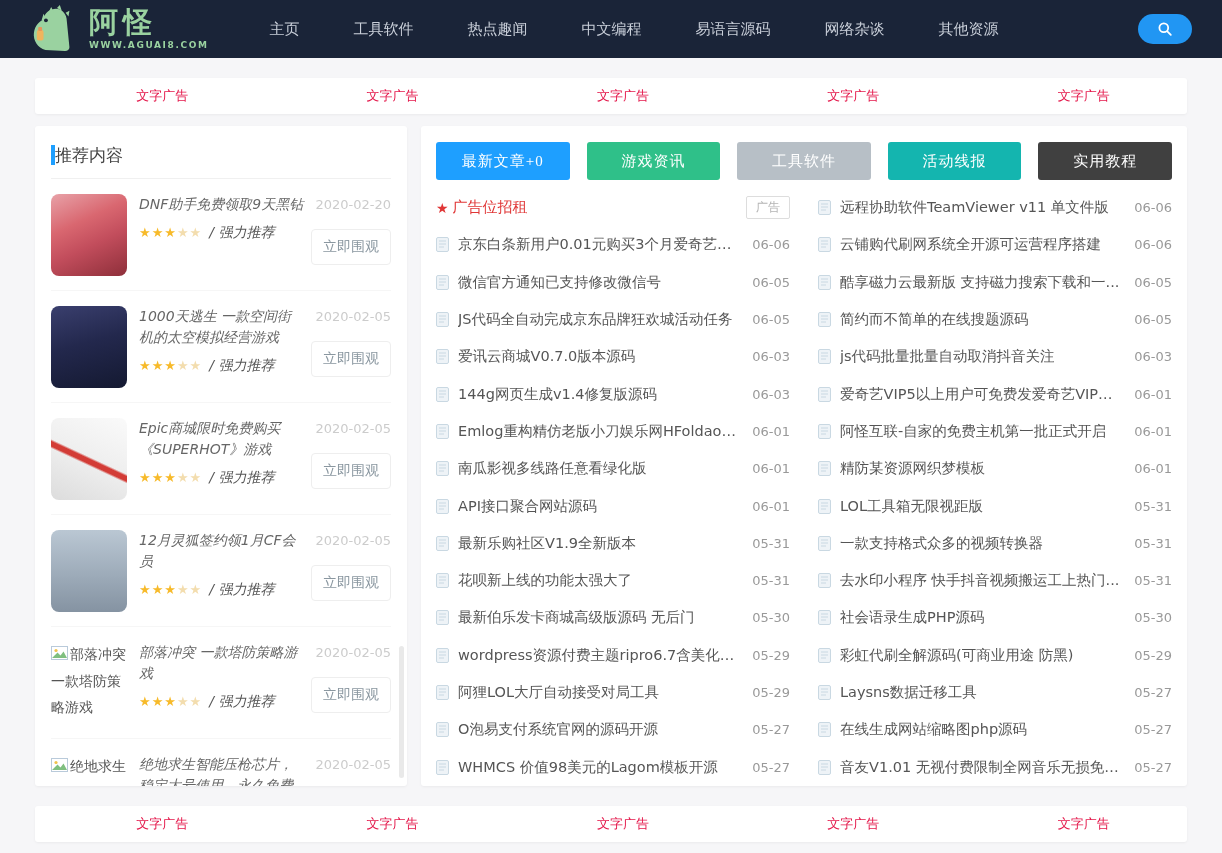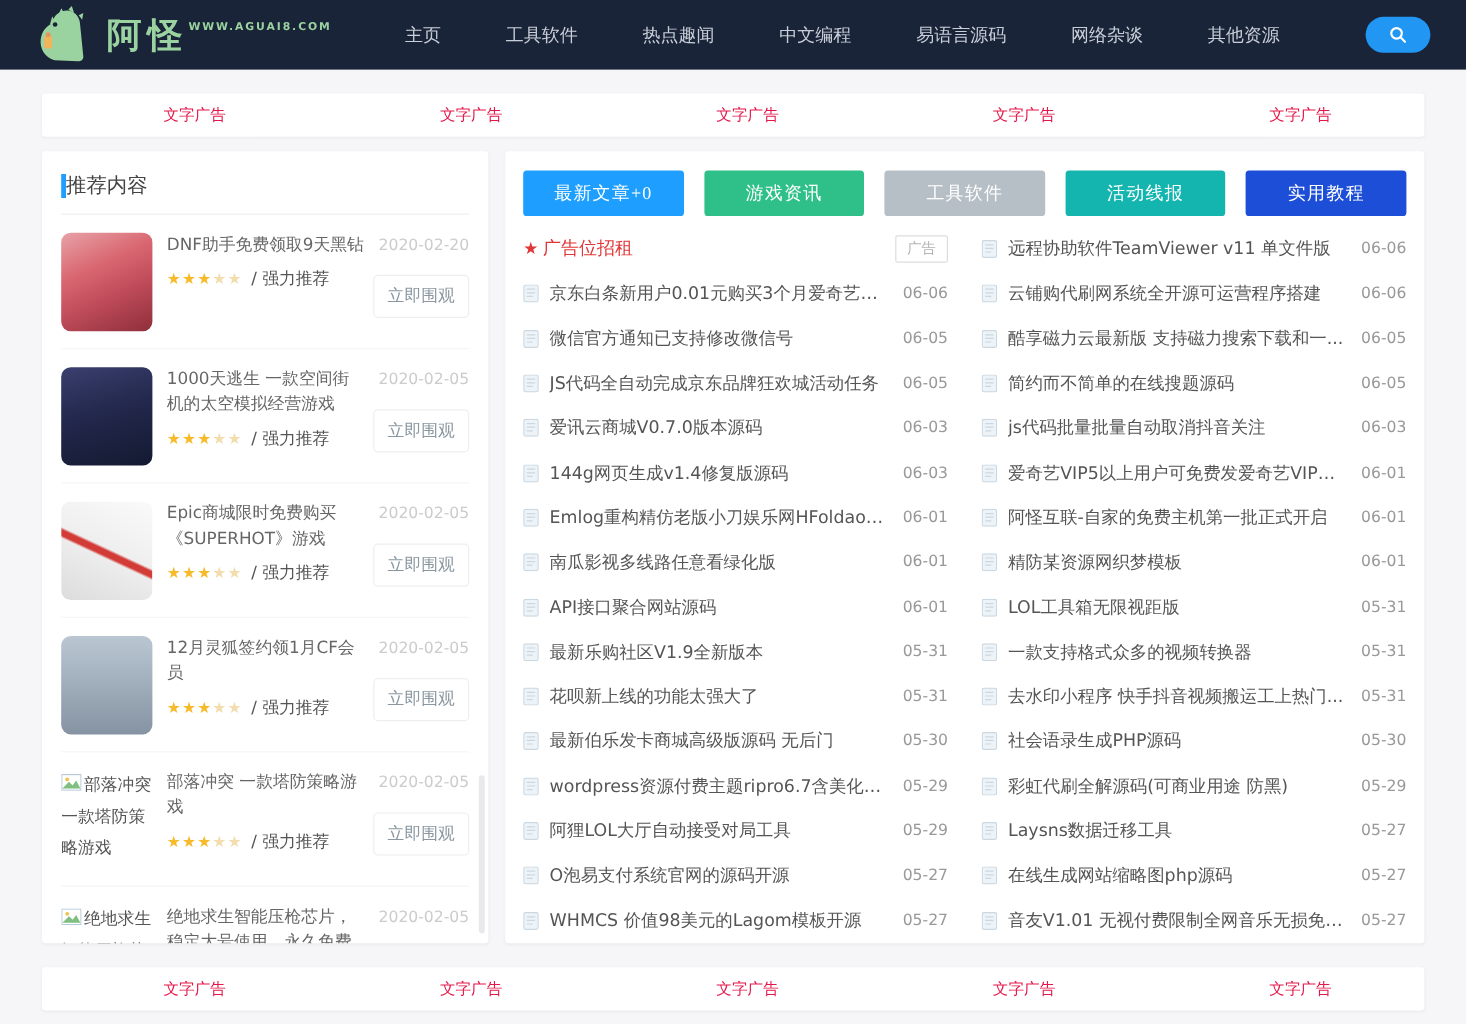--- a/index.html
+++ b/index.html
@@ -4,21 +4,21 @@
 <style>
   * { margin:0; padding:0; box-sizing:border-box; }
   body {
     width:1222px; height:853px; overflow:hidden;
     background:#f6f6f8;
     font-family:"DejaVu Sans","Liberation Sans",sans-serif;
   }
   
   .nav { height:58px; background:#1a2438; display:flex; align-items:center; padding:0 30px; }
   .logo { display:flex; align-items:center; gap:7px; cursor:pointer; }
-  .logo-text { display:flex; flex-direction:row; line-height:1; }
+  .logo-text { display:flex; flex-direction:column; line-height:1; }
   .logo-title { font-size:29px; font-weight:bold; color:#9ad2a0; letter-spacing:5px; }
   .logo-sub { font-size:9px; color:#9ad2a0; font-weight:bold; letter-spacing:1.6px; margin-top:4px; }
   .nav-menu { display:flex; margin-left:34px; }
   .nav-link { color:#c9cfd9; font-size:15px; padding:0 27px; line-height:58px; text-decoration:none; cursor:pointer; white-space:nowrap; }
   .search-pill { margin-left:auto; width:54px; height:30px; border-radius:16px; background:#2196f3; border:none; display:flex; align-items:center; justify-content:center; cursor:pointer; }
   
   .page { width:1152px; margin:0 auto; }
   .ad-strip { background:#fff; height:36px; margin-top:20px; border-radius:3px; display:flex; align-items:center; justify-content:space-around; box-shadow:0 1px 2px rgba(0,0,0,.04); }
   .ad-link { color:#e4174a; font-size:13px; text-decoration:none; cursor:pointer;margin-left:24px; }
   .content { display:flex; gap:14px; margin-top:12px; }
@@ -28,21 +28,21 @@
   .side-header-wrap { border-bottom:1px solid #f0f0f0; padding-bottom:13px; }
   .side-header { font-size:17px; color:#444; border-left:4px solid #1e9fff; line-height:20px; margin-top:5px; font-weight:normal; }
   .side-item { display:flex; padding:15px 0 14px; border-bottom:1px solid #f6f6f6; }
   .thumb { width:76px; height:82px; border-radius:8px; flex-shrink:0; margin-right:12px; overflow:hidden; }
   .thumb-dnf { background:linear-gradient(155deg,#e8a2a8 0%,#d96770 35%,#c24d5c 60%,#8e2f3a 100%); }
   .thumb-space { background:linear-gradient(165deg,#3a3f6e 0%,#23284d 45%,#141931 100%); }
   .thumb-superhot { background:linear-gradient(205deg,#fafafa 0%,#ededed 55%,#dcdcdc 100%),linear-gradient(25deg,transparent 44%,#e2403a 46%,#e2403a 50%,transparent 52%); background-blend-mode:multiply; }
   .thumb-cf { background:linear-gradient(180deg,#bac7d3 0%,#9dabb9 55%,#8593a2 100%); }
   .thumb-broken { border-radius:0; font-size:14px; color:#555; line-height:1.85; overflow:hidden; }
   .broken-ico { display:inline-block; vertical-align:-1px; margin-right:2px; }
-  .side-mid { flex:1; min-width:0; }
+  .side-mid { flex:1; min-width:0;font-style:italic; }
   .side-title { font-size:14px; color:#666; line-height:1.5; max-height:44px; overflow:hidden; }
   .side-rate { margin-top:9px; font-size:13px; white-space:nowrap; }
   .stars-filled { color:#f7ba2a; letter-spacing:1px; }
   .stars-empty { color:#f3ddae; letter-spacing:1px; }
   .rate-label { color:#555; margin-left:7px; font-size:14px; }
   .side-right { width:86px; flex-shrink:0; display:flex; flex-direction:column; align-items:flex-end; }
   .side-date { color:#ccc; font-size:13px; margin-top:3px; }
   .view-btn { margin-top:17px; padding:8px 11px; border:1px solid #eee; background:#fff; color:#8a97a0; font-size:14px; border-radius:4px; cursor:pointer; font-family:inherit; white-space:nowrap; }
   .scroll-thumb { position:absolute; right:3px; bottom:8px; width:5px; height:132px; background:#e9e9e9; border-radius:3px; cursor:pointer; }
   
@@ -184,21 +184,21 @@
         </div>
       <div class="scroll-thumb"></div>
     </aside>
 
     <section class="main card">
       <div class="btn-row">
           <button class="cat-btn" style="background: rgb(30, 159, 255);">最新文章+0</button>
           <button class="cat-btn" style="background: rgb(47, 192, 137);">游戏资讯</button>
           <button class="cat-btn" style="background: rgb(183, 191, 198);">工具软件</button>
           <button class="cat-btn" style="background: rgb(20, 181, 175);">活动线报</button>
-          <button class="cat-btn" style="background: #1d4ed8;">实用教程</button>
+          <button class="cat-btn" style="background: #404040;">实用教程</button>
         </div>
       <div class="cols">
         <div>
             <div class="row ad-row">
               <span class="ad-star">★</span>
               <span class="ad-label">广告位招租</span>
               <span class="ad-tag">广告</span>
             </div>
             <div class="row">
               <span class="doc-ico">

